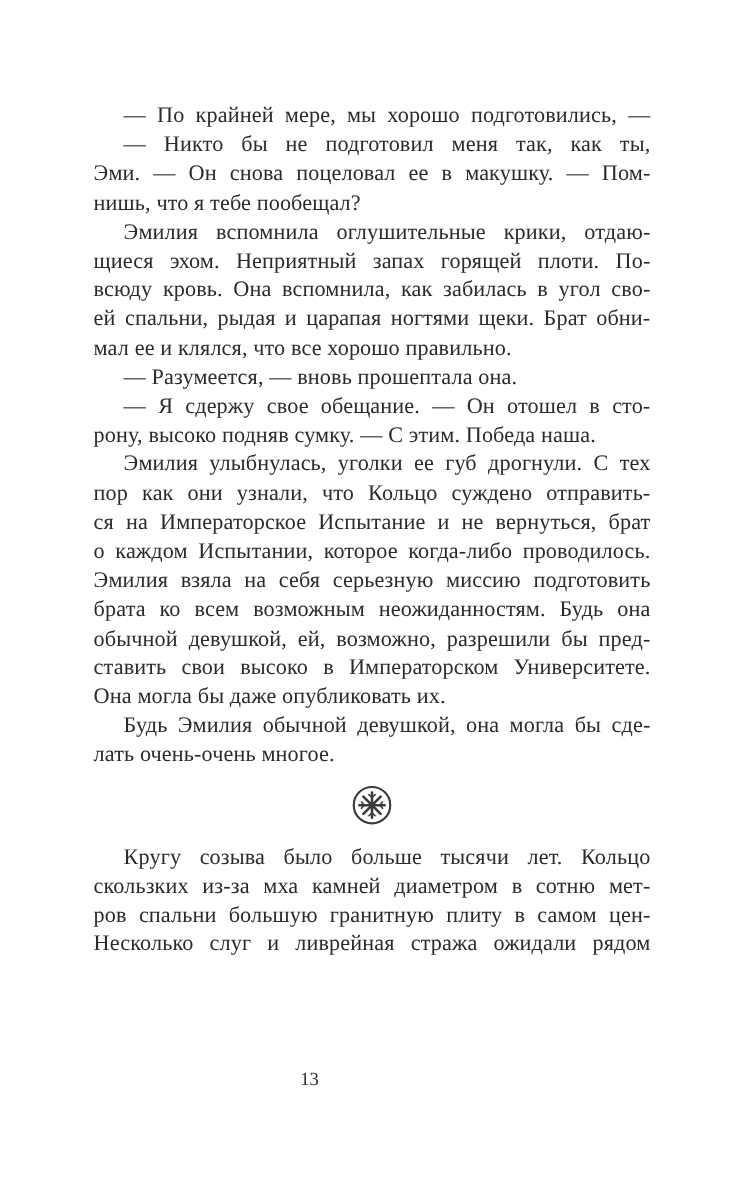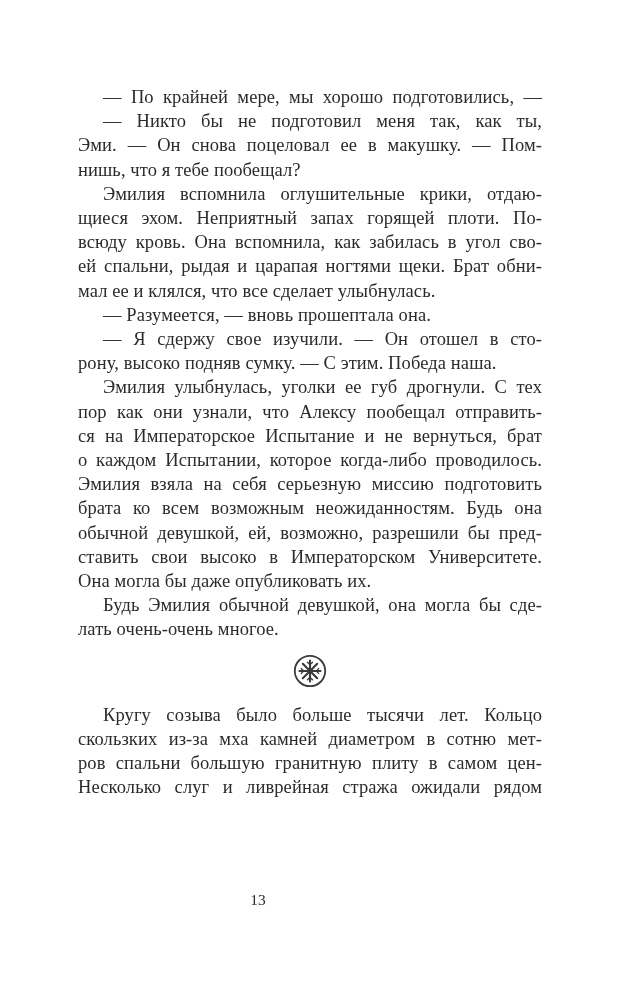--- a/index.html
+++ b/index.html
@@ -56,32 +56,32 @@
       <div class="para">
         <div class="line first"><span>— Никто бы не подготовил меня так, как ты,</span></div>
         <div class="line"><span>Эми. — Он снова поцеловал ее в макушку. — Пом-</span></div>
         <div class="line last"><span>нишь, что я тебе пообещал?</span></div>
       </div>
       <div class="para">
         <div class="line first"><span>Эмилия вспомнила оглушительные крики, отдаю-</span></div>
         <div class="line"><span>щиеся эхом. Неприятный запах горящей плоти. По-</span></div>
         <div class="line"><span>всюду кровь. Она вспомнила, как забилась в угол сво-</span></div>
         <div class="line"><span>ей спальни, рыдая и царапая ногтями щеки. Брат обни-</span></div>
-        <div class="line last"><span>мал ее и клялся, что все сделает улыбнулась.</span></div>
+        <div class="line last"><span>мал ее и клялся, что все хорошо правильно.</span></div>
       </div>
       <div class="para">
         <div class="line first last"><span>— Разумеется, — вновь прошептала она.</span></div>
       </div>
       <div class="para">
-        <div class="line first"><span>— Я сдержу свое изучили. — Он отошел в сто-</span></div>
+        <div class="line first"><span>— Я сдержу свое обещание. — Он отошел в сто-</span></div>
         <div class="line last"><span>рону, высоко подняв сумку. — С этим. Победа </span><span class="italic">наша</span><span>.</span></div>
       </div>
       <div class="para">
         <div class="line first"><span>Эмилия улыбнулась, уголки ее губ дрогнули. С тех</span></div>
-        <div class="line"><span>пор как они узнали, что Алексу пообещал отправить-</span></div>
+        <div class="line"><span>пор как они узнали, что Кольцо суждено отправить-</span></div>
         <div class="line"><span>ся на Императорское Испытание и не вернуться, брат</span></div>
         <div class="line"><span>о каждом Испытании, которое когда-либо проводилось.</span></div>
         <div class="line"><span>Эмилия взяла на себя серьезную миссию подготовить</span></div>
         <div class="line"><span>брата ко всем возможным неожиданностям. Будь она</span></div>
         <div class="line"><span>обычной девушкой, ей, возможно, разрешили бы пред-</span></div>
         <div class="line"><span>ставить свои высоко в Императорском Университете.</span></div>
         <div class="line last"><span>Она могла бы даже опубликовать их.</span></div>
       </div>
       <div class="para">
         <div class="line first"><span>Будь Эмилия обычной девушкой, она могла бы сде-</span></div>

